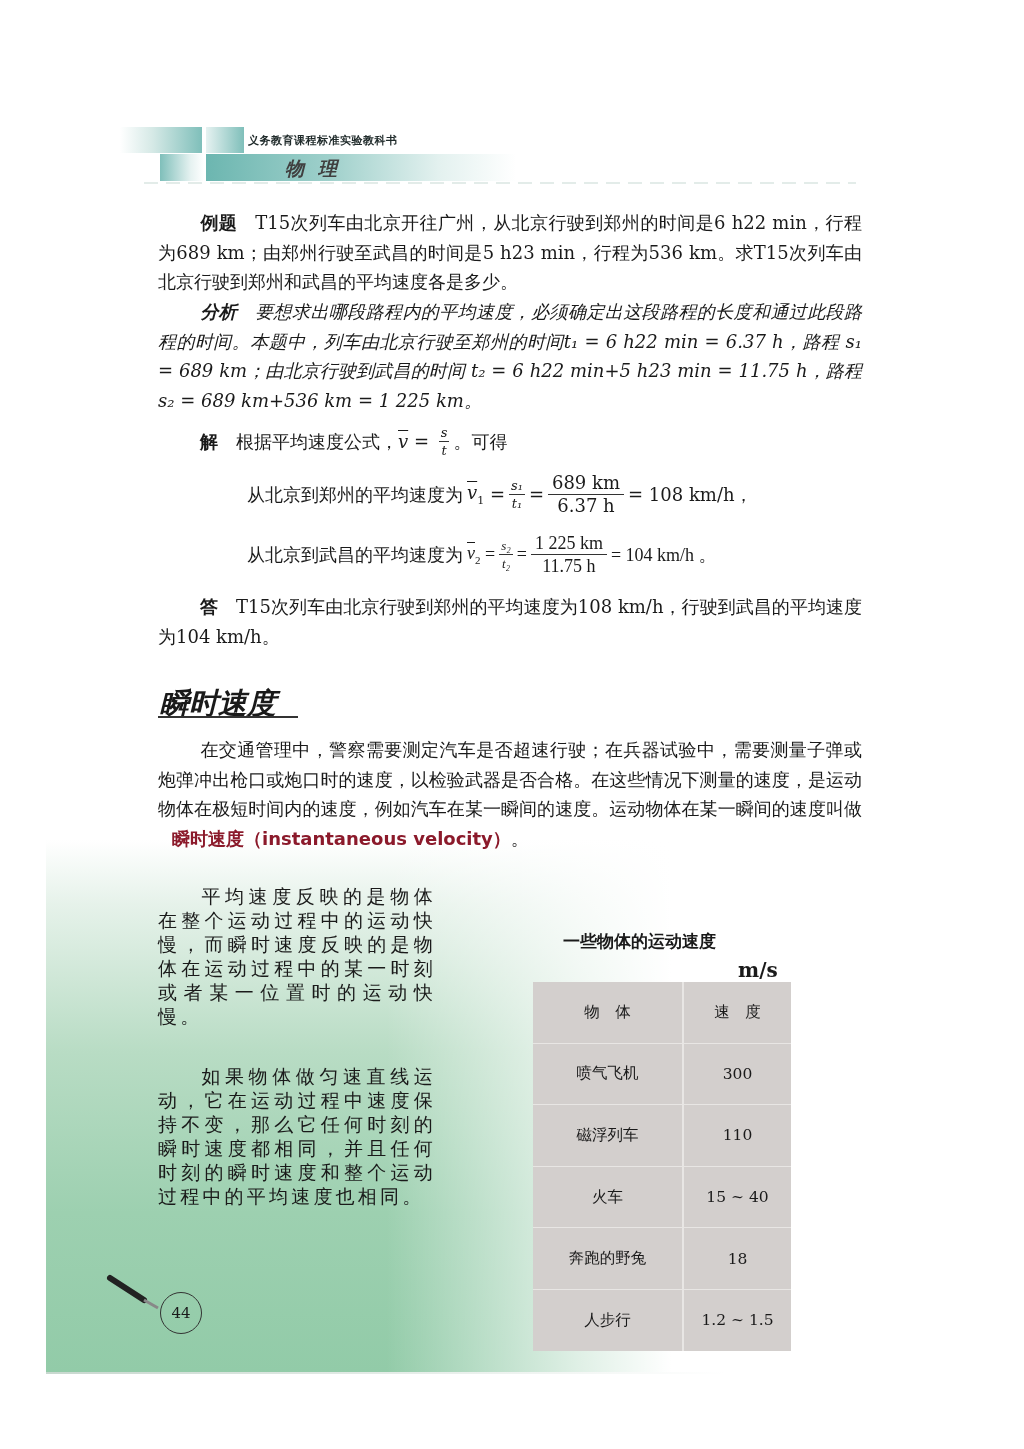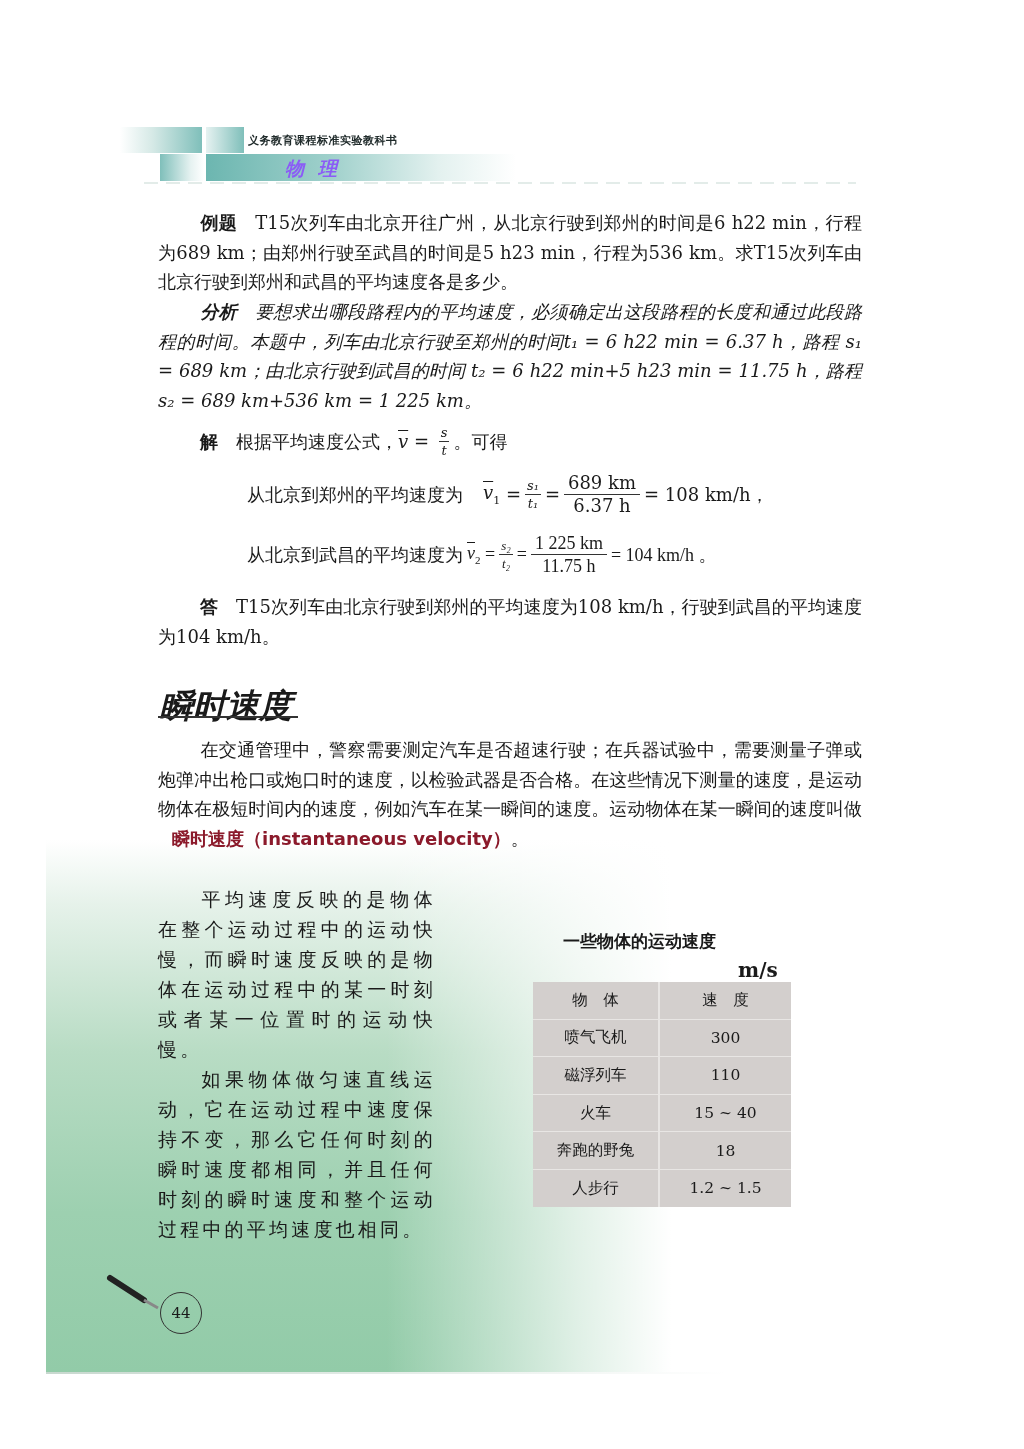--- a/index.html
+++ b/index.html
@@ -27,50 +27,50 @@
     background: linear-gradient(to right, #e6f2f1, #7fbfba); }
   .hdr-block3 { position: absolute; left: 160px; top: 154px; width: 44px; height: 27px;
     background: linear-gradient(to right, #7fbfba, #e6f2f1 70%, #ffffff); }
   .hdr-block4 { position: absolute; left: 206px; top: 154px; width: 310px; height: 27px;
     background: linear-gradient(to right, #6cb6b0, #9fd0cb 40%, #e3f1ef 75%, #ffffff); }
   .hdr-rule { position: absolute; left: 144px; top: 182px; width: 712px; height: 2px;
     background: repeating-linear-gradient(to right, #e3ece9 0 14px, #ffffff 14px 22px); }
   .hdr-series { position: absolute; left: 248px; top: 133px; font-family: "DejaVu Sans", sans-serif;
     font-weight: bold; font-size: 11px; color: #1f2a2a; letter-spacing: 0.5px; }
   .hdr-subject { position: absolute; left: 285px; top: 156px; font-family: "DejaVu Serif", serif;
-    font-weight: bold; font-style: italic; font-size: 19px; color: #8b5cf6; letter-spacing: 14px; }
+    font-weight: bold; font-style: italic; font-size: 19px; color: #404040; letter-spacing: 14px; }
 
   .para { position: absolute; left: 158px; width: 704px; font-size: 18px; line-height: 29.5px;
     text-align: justify; }
   .lbl { font-family: "DejaVu Sans", sans-serif; font-weight: bold; margin-right: 18px; }
   .indent { display: inline-block; width: 42px; }
   .frac { display: inline-flex; flex-direction: column; align-items: center; vertical-align: middle;
     margin: 0 4px; line-height: 1; }
   .frac .num { border-bottom: 1px solid #333; padding: 0 4px 2px; }
   .frac .den { padding: 2px 4px 0; }
   .frac.small { font-size: 13px; font-style: italic; }
   .frac.small .num, .frac.small .den { padding-left: 2px; padding-right: 2px; }
   sub { font-size: 11px; }
   .over { text-decoration: overline; font-style: italic; }
   .sol-line { position: absolute; left: 247px; font-size: 18px; white-space: nowrap; display: flex; align-items: center; }
 
   .sec-title { position: absolute; left: 160px; top: 684px; font-family: "DejaVu Sans", sans-serif;
-    font-weight: bold; font-style: italic; font-size: 33px; color: #1a1a1a; text-align: center; }
+    font-weight: bold; font-style: italic; font-size: 29px; color: #1a1a1a; text-align: center; }
   .sec-rule { position: absolute; left: 158px; top: 716px; width: 140px; height: 1.5px; background: #333; }
   .term { color: #8b1a2b; font-family: "DejaVu Sans", sans-serif; font-weight: bold; margin-left: 14px; }
 
-  .side-col { position: absolute; left: 158px; width: 278px; font-size: 19px; line-height: 30px;
+  .side-col { position: absolute; left: 158px; width: 278px; font-size: 19px; line-height: 24px;
     letter-spacing: 3.2px; text-align: justify; }
 
   .tbl-caption { position: absolute; left: 563px; top: 930px; font-family: "DejaVu Sans", sans-serif;
     font-weight: bold; font-size: 17px; }
   .tbl-unit { position: absolute; left: 738px; top: 958px; font-weight: bold; font-size: 20px; }
   table.speeds { position: absolute; left: 533px; top: 982px; width: 258px; border-collapse: collapse;
     background: #d3cfcd; font-size: 15.5px; }
-  table.speeds td { height: 28.6px; padding: 4px; text-align: center;
+  table.speeds td { height: 28.6px; padding: 16px; text-align: center;
     border-top: 1px solid #e8e6e4; border-left: 2px solid #e8e6e4; }
   table.speeds td:first-child { border-left: none; width: 117px; font-family: "DejaVu Serif", serif; }
   table.speeds tr:first-child td { border-top: none; }
 
   .magnifier { position: absolute; left: 106px; top: 1272px; width: 100px; height: 70px; }
   .page-num { position: absolute; left: 160px; top: 1292px; width: 42px; height: 42px;
     border: 1.2px solid #333; border-radius: 50%; display: flex; align-items: center; justify-content: center;
     font-size: 15px; box-sizing: border-box; }
 </style>
 </head>
@@ -103,21 +103,21 @@
   <span>&nbsp;=&nbsp;</span>
   <span class="frac small">
     <span class="num">s</span>
     <span class="den">t</span>
   </span>
   <span>。可得</span>
 </div>
 
 <div class="sol-line" style="top:474px;">
   <span>从北京到郑州的平均速度为</span>
-  <span style="margin-left:20px;"><span class="over">v</span><sub>1</sub></span>
+  <span style="margin-left:4px;"><span class="over">v</span><sub>1</sub></span>
   <span>&nbsp;=</span>
   <span class="frac small">
     <span class="num">s₁</span>
     <span class="den">t₁</span>
   </span>
   <span>=</span>
   <span class="frac">
     <span class="num">689 km</span>
     <span class="den">6.37 h</span>
   </span>

